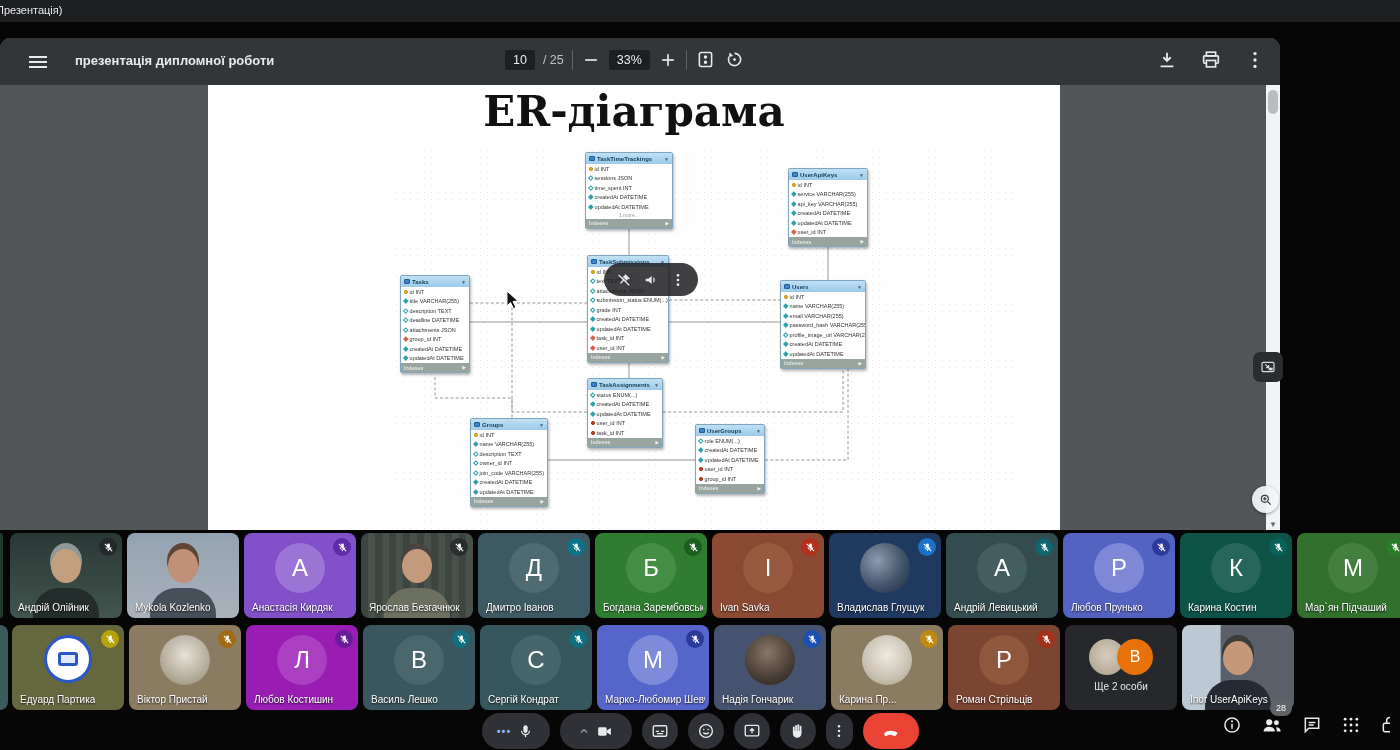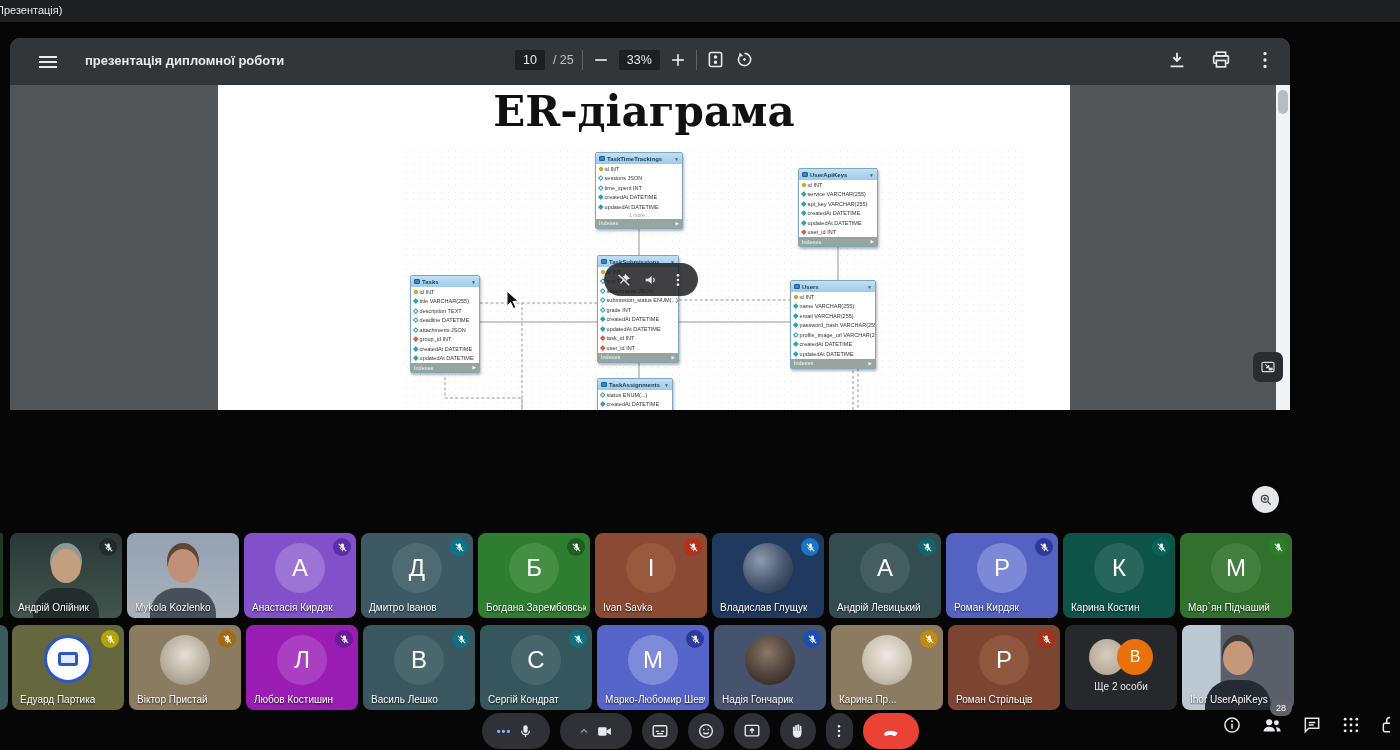--- a/index.html
+++ b/index.html
@@ -4,21 +4,21 @@
 <style>
   * { margin:0; padding:0; box-sizing:border-box; }
   html,body { width:1400px; height:750px; overflow:hidden; background:#060606;
               font-family:"Liberation Sans", sans-serif; }
 
   
   .topstrip { position:absolute; left:0; top:0; width:1400px; height:22px; background:#1e1f21; }
   .topstrip span { position:absolute; left:-4px; top:4px; color:#e8eaed; font-size:11px; }
 
   
-  .viewer { position:absolute; left:10px; top:38px; width:1280px; height:372px;
+  .viewer { position:absolute; left:0; top:38px; width:1280px; height:492px;
             background:#525659; border-radius:10px 10px 0 0; overflow:hidden;text-decoration:underline; }
   .toolbar { position:relative; height:47px; background:#333639; color:#e8eaed; }
   .tb-icon { position:absolute; top:12px; width:24px; height:24px; color:#e8eaed; cursor:pointer; }
   .tb-title { position:absolute; left:75px; top:15px; font-size:13px; font-weight:bold; color:#e8eaed; }
   .pagegrp { position:absolute; left:505px; top:11px; display:flex; align-items:center; gap:8px; }
   .darkbox { background:#1d1f20; color:#e8eaed; font-size:12.5px; padding:3px 8px; border-radius:2px; }
   .dim { color:#bdc1c6; font-size:12.5px; }
   .sep { width:1px; height:20px; background:#5f6368; }
   .tb-right { position:absolute; right:14px; top:11px; display:flex; gap:22px; align-items:center; }
   .tb-right svg, .pagegrp svg { display:block; }
@@ -553,20 +553,33 @@
         <span class="pname">Анастасія Кирдяк</span>
         <span class="badge" style="background:#5b2da6">
   <svg width="11" height="11" viewBox="0 0 24 24" fill="#fff">
     <path d="M12 14a3 3 0 0 0 3-3V6a3 3 0 0 0-6 0v5a3 3 0 0 0 3 3z"></path>
     <path d="M6.5 11a5.5 5.5 0 0 0 11 0" fill="none" stroke="#fff" stroke-width="1.8"></path>
     <path d="M12 16.5v3.5" stroke="#fff" stroke-width="1.8"></path>
     <line x1="4" y1="4" x2="20" y2="20" stroke="#fff" stroke-width="2.4"></line>
           </svg>
         </span>
       </div>
+      <div class="tile" style="background: repeating-linear-gradient(90deg, rgb(60, 69, 64) 0px, rgb(60, 69, 64) 7px, rgb(73, 82, 74) 7px, rgb(73, 82, 74) 14px);">
+        <span class="vhead" style="background:#c39a7b; box-shadow:0 -5px 0 1px #4a4440"></span>
+              <span class="vbody" style="background:#6b705f"></span>
+        <span class="pname">Ярослав Безгачнюк</span>
+        <span class="badge" style="background:rgba(32,33,36,0.7)">
+  <svg width="11" height="11" viewBox="0 0 24 24" fill="#fff">
+    <path d="M12 14a3 3 0 0 0 3-3V6a3 3 0 0 0-6 0v5a3 3 0 0 0 3 3z"></path>
+    <path d="M6.5 11a5.5 5.5 0 0 0 11 0" fill="none" stroke="#fff" stroke-width="1.8"></path>
+    <path d="M12 16.5v3.5" stroke="#fff" stroke-width="1.8"></path>
+    <line x1="4" y1="4" x2="20" y2="20" stroke="#fff" stroke-width="2.4"></line>
+          </svg>
+        </span>
+      </div>
       <div class="tile" style="background: rgb(61, 90, 100);">
         <span class="lcircle" style="background:#4e6b74">Д</span>
         <span class="pname">Дмитро Іванов</span>
         <span class="badge" style="background:#0c7489">
   <svg width="11" height="11" viewBox="0 0 24 24" fill="#fff">
     <path d="M12 14a3 3 0 0 0 3-3V6a3 3 0 0 0-6 0v5a3 3 0 0 0 3 3z"></path>
     <path d="M6.5 11a5.5 5.5 0 0 0 11 0" fill="none" stroke="#fff" stroke-width="1.8"></path>
     <path d="M12 16.5v3.5" stroke="#fff" stroke-width="1.8"></path>
     <line x1="4" y1="4" x2="20" y2="20" stroke="#fff" stroke-width="2.4"></line>
           </svg>
@@ -615,21 +628,21 @@
   <svg width="11" height="11" viewBox="0 0 24 24" fill="#fff">
     <path d="M12 14a3 3 0 0 0 3-3V6a3 3 0 0 0-6 0v5a3 3 0 0 0 3 3z"></path>
     <path d="M6.5 11a5.5 5.5 0 0 0 11 0" fill="none" stroke="#fff" stroke-width="1.8"></path>
     <path d="M12 16.5v3.5" stroke="#fff" stroke-width="1.8"></path>
     <line x1="4" y1="4" x2="20" y2="20" stroke="#fff" stroke-width="2.4"></line>
           </svg>
         </span>
       </div>
       <div class="tile" style="background: rgb(84, 99, 193);">
         <span class="lcircle" style="background:#7d89d6">Р</span>
-        <span class="pname">Роман Кирдяк</span>
+        <span class="pname">Любов Прунько</span>
         <span class="badge" style="background:#2c3a9b">
   <svg width="11" height="11" viewBox="0 0 24 24" fill="#fff">
     <path d="M12 14a3 3 0 0 0 3-3V6a3 3 0 0 0-6 0v5a3 3 0 0 0 3 3z"></path>
     <path d="M6.5 11a5.5 5.5 0 0 0 11 0" fill="none" stroke="#fff" stroke-width="1.8"></path>
     <path d="M12 16.5v3.5" stroke="#fff" stroke-width="1.8"></path>
     <line x1="4" y1="4" x2="20" y2="20" stroke="#fff" stroke-width="2.4"></line>
           </svg>
         </span>
       </div>
       <div class="tile" style="background: rgb(14, 83, 72);">

